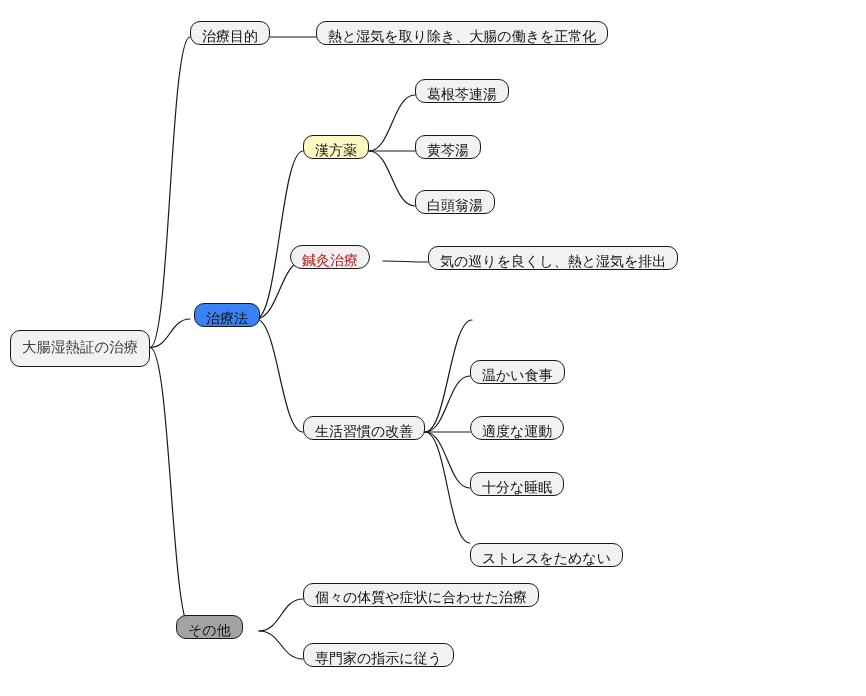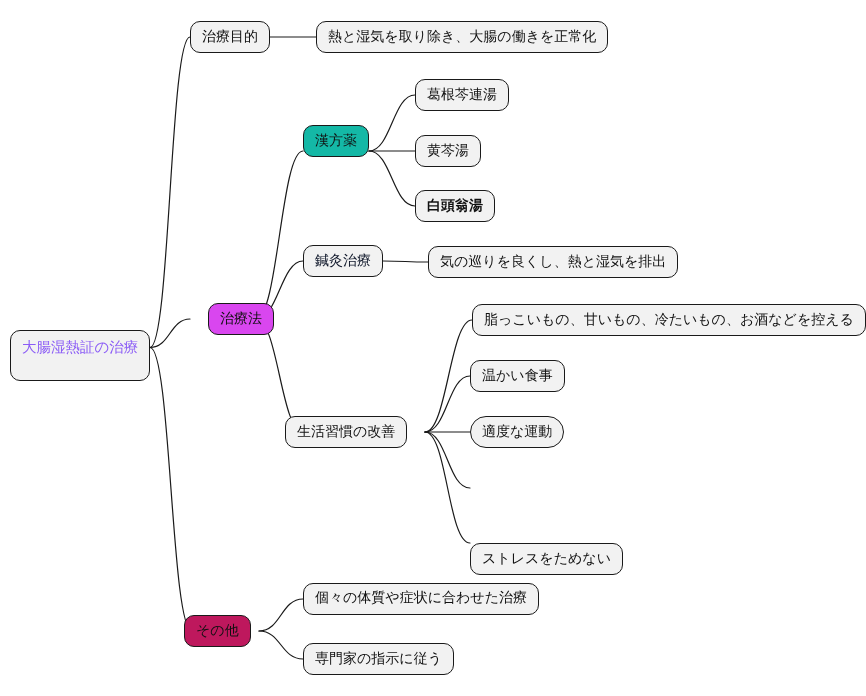--- a/index.html
+++ b/index.html
@@ -20,21 +20,21 @@
     left: 0;
     top: 0;
     pointer-events: none;
   }
   .node {
     position: absolute;
     box-sizing: border-box;
     background: #f2f2f2;
     border: 1.5px solid #1a1a1a;
     border-radius: 10px;
-    height: 32px;
+    height: 24px;
     line-height: 29px;
     padding: 0 11px;
     font-size: 14px;
     color: #111111;
     white-space: nowrap;
     text-align: center;
   }
   .node.root {
     height: 35px;
     line-height: 32px;
@@ -58,31 +58,31 @@
       <path d="M 256 319 C 278 319, 281 432, 303 432" fill="none" stroke="#1a1a1a" stroke-width="1.2" stroke-linecap="round"></path>
       <path d="M 425 432 C 447 432, 450 320, 472 320" fill="none" stroke="#1a1a1a" stroke-width="1.2" stroke-linecap="round"></path>
       <path d="M 425 432 C 447 432, 448 376, 470 376" fill="none" stroke="#1a1a1a" stroke-width="1.2" stroke-linecap="round"></path>
       <path d="M 425 432 C 447 432, 448 432, 470 432" fill="none" stroke="#1a1a1a" stroke-width="1.2" stroke-linecap="round"></path>
       <path d="M 425 432 C 447 432, 448 488, 470 488" fill="none" stroke="#1a1a1a" stroke-width="1.2" stroke-linecap="round"></path>
       <path d="M 425 432 C 447 432, 448 543, 470 543" fill="none" stroke="#1a1a1a" stroke-width="1.2" stroke-linecap="round"></path>
       <path d="M 150 347.5 C 171 347.5, 171 631, 192 631" fill="none" stroke="#1a1a1a" stroke-width="1.2" stroke-linecap="round"></path>
       <path d="M 259 631 C 281 631, 281 599, 303 599" fill="none" stroke="#1a1a1a" stroke-width="1.2" stroke-linecap="round"></path>
       <path d="M 259 631 C 281 631, 281 659, 303 659" fill="none" stroke="#1a1a1a" stroke-width="1.2" stroke-linecap="round"></path>
     </svg>
-<div class="node root" style="left: 10px; top: 330px; height: 51px; line-height: 32px; background: rgb(242, 242, 242); border-color: rgb(26, 26, 26); color: #8b5cf6;">大腸湿熱証の治療</div>
+<div class="node root" style="left: 10px; top: 330px; height: 37px; line-height: 32px; background: rgb(242, 242, 242); border-color: rgb(26, 26, 26); color: #404040;">大腸湿熱証の治療</div>
     <div class="node" style="left: 190px; top: 21px; background: rgb(242, 242, 242); border-color: rgb(26, 26, 26); color: rgb(17, 17, 17);">治療目的</div>
     <div class="node" style="left: 316px; top: 21px; background: rgb(242, 242, 242); border-color: rgb(26, 26, 26); color: rgb(17, 17, 17);">熱と湿気を取り除き、大腸の働きを正常化</div>
-    <div class="node" style="left: 208px; top: 303px; background: #d946ef; border-color: rgb(26, 26, 26); color: rgb(17, 17, 17);">治療法</div>
-    <div class="node" style="left: 303px; top: 125px; background: #14b8a6; border-color: rgb(26, 26, 26); color: rgb(17, 17, 17);">漢方薬</div>
+    <div class="node" style="left: 194px; top: 303px; background: #3b82f6; border-color: rgb(26, 26, 26); color: rgb(17, 17, 17);">治療法</div>
+    <div class="node" style="left: 303px; top: 135px; background: #fef9c3; border-color: rgb(26, 26, 26); color: rgb(17, 17, 17);">漢方薬</div>
     <div class="node" style="left: 415px; top: 79px; background: rgb(242, 242, 242); border-color: rgb(26, 26, 26); color: rgb(17, 17, 17);">葛根芩連湯</div>
     <div class="node" style="left: 415px; top: 135px; background: rgb(242, 242, 242); border-color: rgb(26, 26, 26); color: rgb(17, 17, 17);">黄芩湯</div>
-    <div class="node" style="left: 415px; top: 190px; background: rgb(242, 242, 242); border-color: rgb(26, 26, 26); color: rgb(17, 17, 17); font-weight: bold;">白頭翁湯</div>
-    <div class="node" style="left: 303px; top: 245px; background: rgb(242, 242, 242); border-color: rgb(26, 26, 26); color: #0f172a;">鍼灸治療</div>
+    <div class="node" style="left: 415px; top: 190px; background: rgb(242, 242, 242); border-color: rgb(26, 26, 26); color: rgb(17, 17, 17);">白頭翁湯</div>
+    <div class="node" style="left: 290px; top: 245px; background: rgb(242, 242, 242); border-color: rgb(26, 26, 26); color: #b91c1c; border-radius: 16px;">鍼灸治療</div>
     <div class="node" style="left: 428px; top: 246px; background: rgb(242, 242, 242); border-color: rgb(26, 26, 26); color: rgb(17, 17, 17);">気の巡りを良くし、熱と湿気を排出</div>
-    <div class="node" style="left: 285px; top: 416px; background: rgb(242, 242, 242); border-color: rgb(26, 26, 26); color: rgb(17, 17, 17);">生活習慣の改善</div>
-    <div class="node" style="left: 472px; top: 304px; background: rgb(242, 242, 242); border-color: rgb(26, 26, 26); color: rgb(17, 17, 17);">脂っこいもの、甘いもの、冷たいもの、お酒などを控える</div>
+    <div class="node" style="left: 303px; top: 416px; background: rgb(242, 242, 242); border-color: rgb(26, 26, 26); color: rgb(17, 17, 17);">生活習慣の改善</div>
     <div class="node" style="left: 470px; top: 360px; background: rgb(242, 242, 242); border-color: rgb(26, 26, 26); color: rgb(17, 17, 17); text-align: center;">温かい食事</div>
     <div class="node" style="left: 470px; top: 416px; background: rgb(242, 242, 242); border-color: rgb(26, 26, 26); color: rgb(17, 17, 17); border-radius: 16px;">適度な運動</div>
+    <div class="node" style="left: 470px; top: 472px; background: rgb(242, 242, 242); border-color: rgb(26, 26, 26); color: rgb(17, 17, 17);">十分な睡眠</div>
     <div class="node" style="left: 470px; top: 527px; background: rgb(242, 242, 242); border-color: rgb(26, 26, 26); color: rgb(17, 17, 17); margin-top: 16px;">ストレスをためない</div>
-    <div class="node" style="left: 184px; top: 615px; background: #be185d; border-color: rgb(26, 26, 26); color: rgb(17, 17, 17); font-family: Liberation Serif, serif;">その他</div>
+    <div class="node" style="left: 176px; top: 615px; background: #a3a3a3; border-color: rgb(26, 26, 26); color: rgb(17, 17, 17); font-family: Liberation Serif, serif;">その他</div>
     <div class="node" style="left: 303px; top: 583px; background: rgb(242, 242, 242); border-color: rgb(26, 26, 26); color: rgb(17, 17, 17); font-family: Liberation Mono, monospace;">個々の体質や症状に合わせた治療</div>
     <div class="node" style="left: 303px; top: 643px; background: rgb(242, 242, 242); border-color: rgb(26, 26, 26); color: rgb(17, 17, 17);">専門家の指示に従う</div>
   </div>
 
 </body></html>

